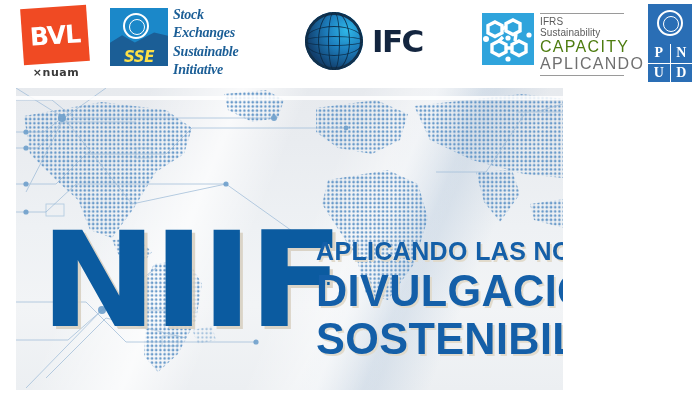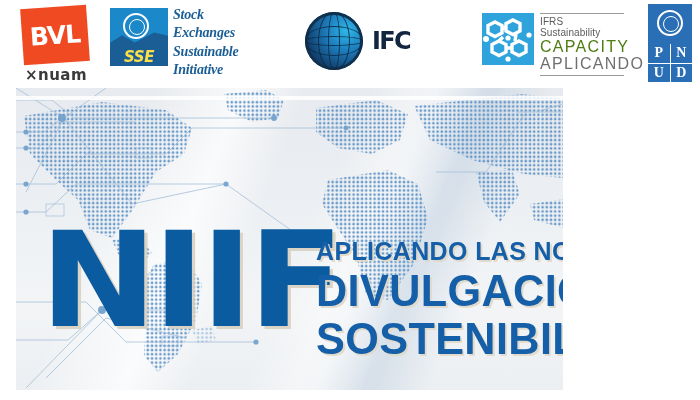--- a/index.html
+++ b/index.html
@@ -22,21 +22,21 @@
   }
   .bvl-txt{
     position:absolute; left:14px; top:5px; width:66px; height:56px;
     transform:rotate(-4deg);
     color:#fff; font-weight:bold; font-size:25px; letter-spacing:-1px;
     display:flex; align-items:center; justify-content:center;
     font-family:"DejaVu Sans", sans-serif;
   }
   .bvl-nuam{
     position:absolute; left:0; top:64px; width:96px; text-align:center;
-    font-size:15px; font-weight:bold; color:#3a3a3a; letter-spacing:0.5px;
+    font-size:11px; font-weight:bold; color:#3a3a3a; letter-spacing:0.5px;
     font-family:"DejaVu Sans", sans-serif;
   }
 
   
   .sse{ position:absolute; left:110px; top:6px; width:155px; height:70px; }
   .sse-mark{ position:absolute; left:0; top:2px; width:58px; height:58px;
              background:#1B88C9; overflow:hidden; }
   .sse-un{ position:absolute; left:13px; top:5px; width:26px; height:26px;
            border-radius:50%; background:#1B88C9; border:2px solid #fff; }
   .sse-un:after{ content:""; position:absolute; left:4px; top:4px;
@@ -60,21 +60,21 @@
         background:radial-gradient(circle at 72% 32%, #2FB8E8 0%, #1D7FBE 34%, #12406E 70%, #10324F 100%);
         overflow:hidden; }
   .ifc-globe:before{ content:""; position:absolute; inset:0; border-radius:50%;
         border:3px solid #11314d; }
   .gl{ position:absolute; background:transparent; border:1.6px solid rgba(10,40,66,.85);
         border-radius:50%; }
   .gl-v1{ left:13px; top:-1px; width:32px; height:60px; }
   .gl-v2{ left:23px; top:-1px; width:12px; height:60px; }
   .gl-h1{ left:-1px; top:14px; width:60px; height:30px; }
   .gl-h2{ left:-1px; top:24px; width:60px; height:10px; }
-  .ifc-txt{ margin-left:9px; color:#13253F; font-weight:bold; font-size:24px;
+  .ifc-txt{ margin-left:9px; color:#13253F; font-weight:bold; font-size:31px;
         letter-spacing:-1.6px; font-family:"DejaVu Sans", sans-serif; }
 
   
   .ifrs{ position:absolute; left:482px; top:9px; width:140px; height:66px; }
   .ifrs-mark{ position:absolute; left:0; top:4px; width:52px; height:52px;
         background:#2FA4DC; overflow:hidden; }
   .ifrs-words{ position:absolute; left:58px; top:4px; width:84px; }
   .ifrs-rule{ height:1px; background:#9a9a9a; width:84px; }
   .ifrs-l1{ font-size:10px; color:#5b5b5b; letter-spacing:0.1px; margin:2px 0 1px; }
   .ifrs-l2{ font-size:16px; color:#4d7c0f; letter-spacing:1.3px; line-height:1.05;

